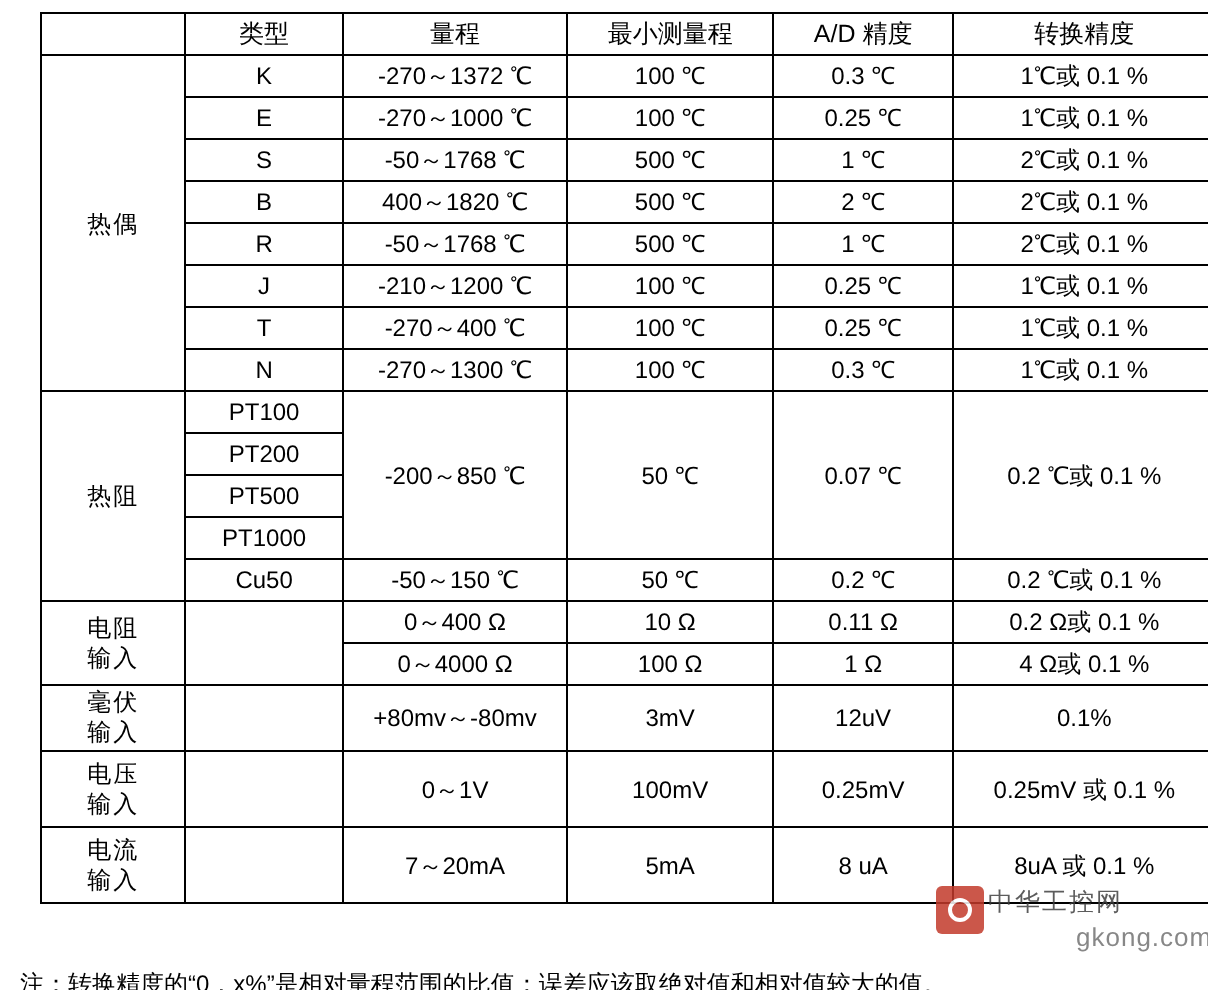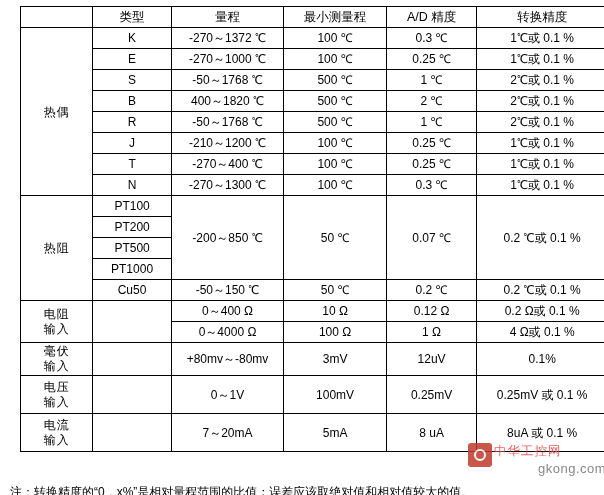--- a/index.html
+++ b/index.html
@@ -80,21 +80,21 @@
     left: 0;
     top: 0;
     width: 128px;
     height: 40px;
   }
   .wm-text {
     position: absolute;
     left: 26px;
     top: 2px;
     font-size: 12.5px;
-    color: #ef4444;
+    color: #404040;
     letter-spacing: 1px;
     font-family: "DejaVu Sans", sans-serif;
   }
   .wm-sub {
     position: absolute;
     left: 26px;
     top: 20px;
     font-size: 13px;
     color: #737373;
     letter-spacing: 0.5px;
@@ -231,21 +231,21 @@
       </tr>
 
       <tr>
         <td class="cat-cell" rowspan="2">
           <span class="two-line">电阻</span>
           <span class="two-line">输入</span>
         </td>
         <td rowspan="2"></td>
         <td>0～400      Ω</td>
         <td>10   Ω</td>
-        <td>0.12  Ω</td>
+        <td>0.11  Ω</td>
         <td>0.2 Ω或  0.1 %</td>
       </tr>
       <tr>
         <td>0～4000    Ω</td>
         <td>100  Ω</td>
         <td>1      Ω</td>
         <td>4 Ω或  0.1 %</td>
       </tr>
 
       <tr style="height:30px;margin-left:20px;">

